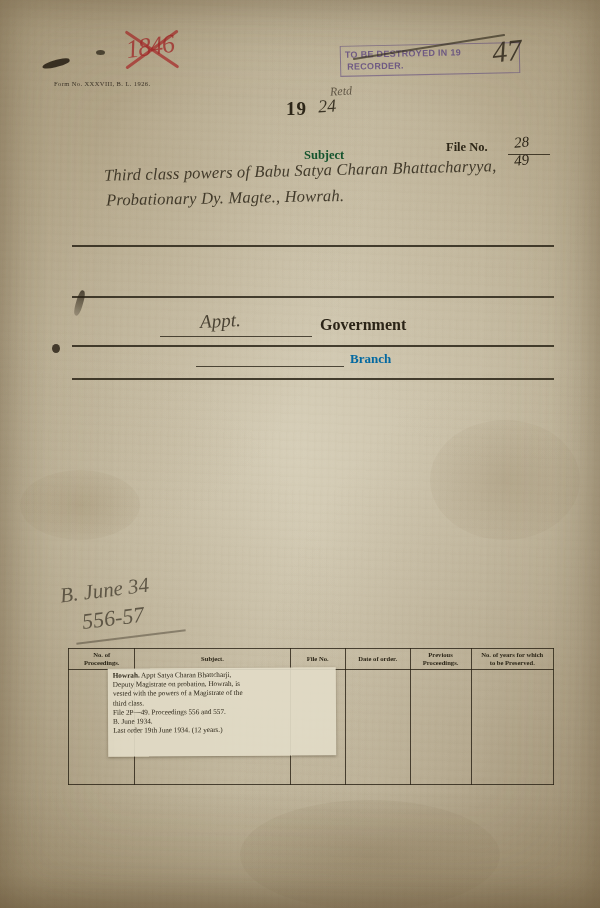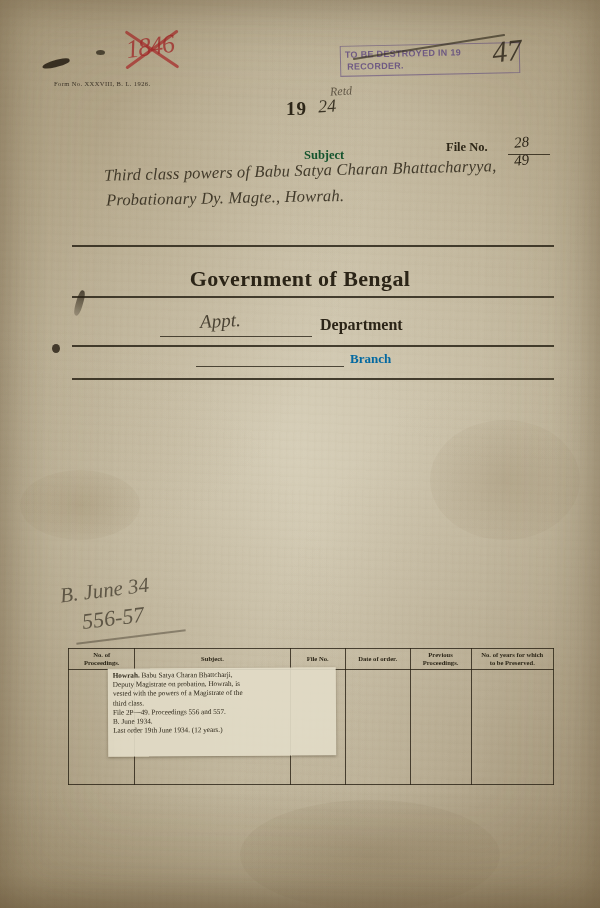--- a/index.html
+++ b/index.html
@@ -481,29 +481,28 @@
     <div class="fileno-top">28</div>
     <div class="fileno-rule"></div>
     <div class="fileno-bot">49</div>
 
     <div class="subject-hand">
       <div class="sh-line1">Third class powers of Babu Satya Charan Bhattacharyya,</div>
       <div class="sh-line2">Probationary Dy. Magte., Howrah.</div>
     </div>
 
     <div class="rule rule-1"></div>
-    <div class="govt">Government of Bengal</div>
     <div class="rule rule-2"></div>
 
     <div class="pin-mark"></div>
     <div class="pin-mark2"></div>
 
     <div class="dept-rule"></div>
     <div class="dept-hand">Appt.</div>
-    <div class="dept-word">Department</div>
+    <div class="dept-word">Government</div>
 
     <div class="rule rule-3"></div>
     <div class="branch-rule"></div>
     <div class="branch-word">Branch</div>
     <div class="rule rule-4"></div>
 
     <div class="pencil-note">
       <div class="pn-line1">B. June 34</div>
       <div class="pn-line2">556-57</div>
       <div class="pn-underline"></div>
@@ -535,21 +534,21 @@
         <td class="body-cell"></td>
         <td class="body-cell"></td>
         <td class="body-cell"></td>
       </tr>
     </tbody>
       </table>
 
     <div class="slip">
       <div class="ln">
         <b>Howrah.</b>
-        <span>Babu Satya Charan Bhattcharji,</span>
+        <span>Appt Satya Charan Bhattcharji,</span>
       </div>
       <div class="ln">Deputy Magistrate on probation, Howrah, is</div>
       <div class="ln">vested with the powers of a Magistrate of the</div>
       <div class="ln">third class.</div>
       <div class="ln">File 2P—49.  Proceedings 556 and 557.</div>
       <div class="ln">B. June 1934.</div>
       <div class="ln">Last order 19th June 1934.  (12 years.)</div>
     </div>
 
   </div>

